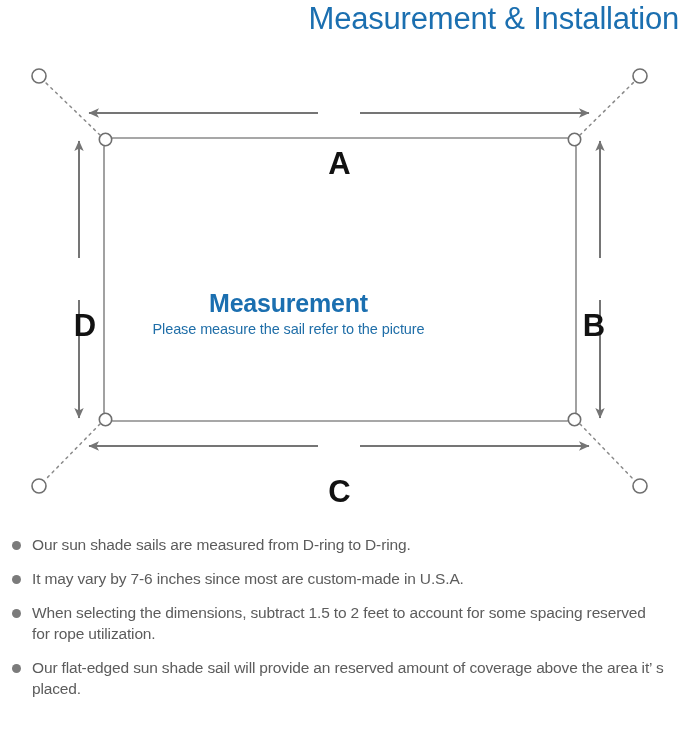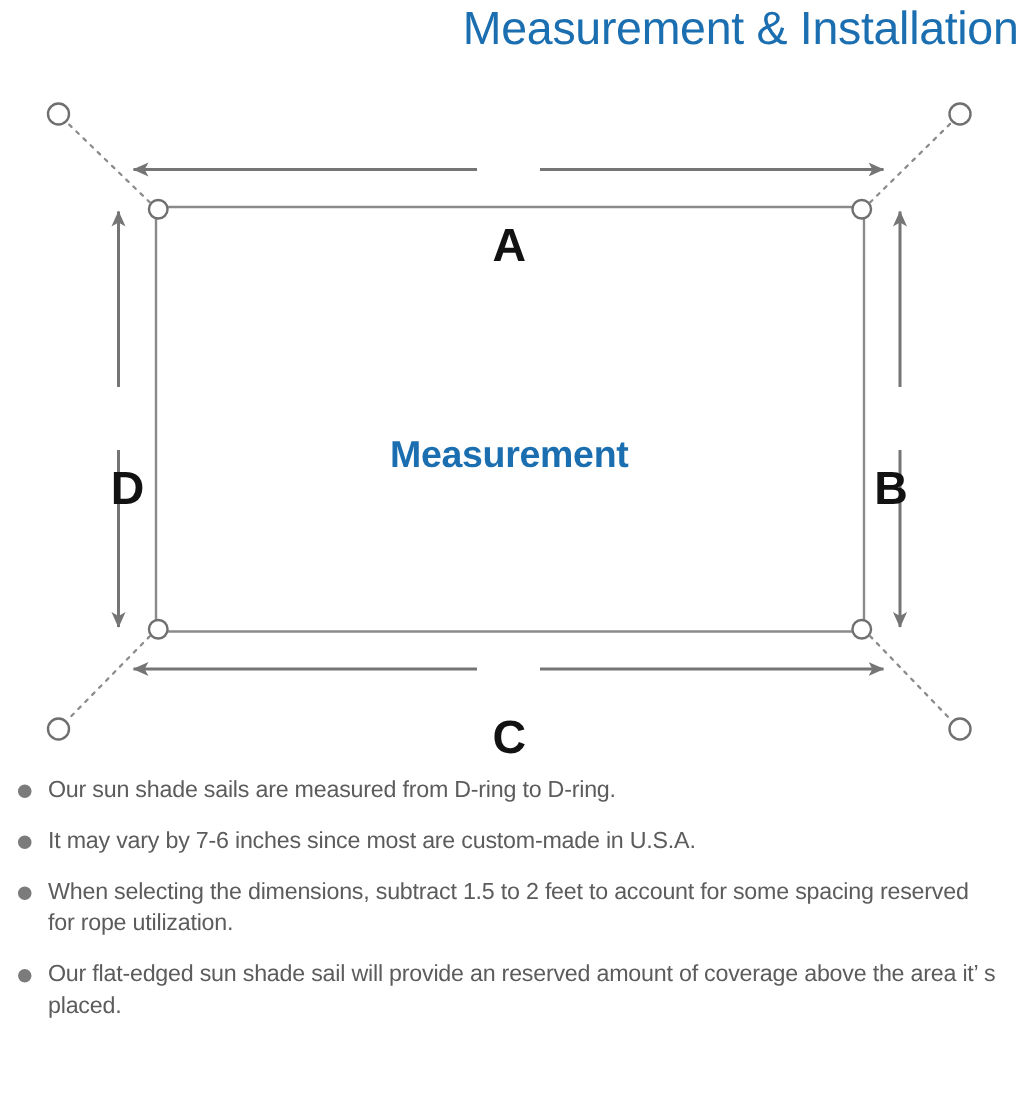--- a/index.html
+++ b/index.html
@@ -34,21 +34,21 @@
     left: 0;
     top: 52px;
     width: 679px;
     height: 465px;
   }
 
   #center-label {
     position: absolute;
     left: 0;
     top: 236px;
-    width: 679px;
+    width: 577px;
     text-align: center;
     pointer-events: none;
   }
   #center-label .ttl {
     font-family: "Liberation Sans", sans-serif;
     font-weight: bold;
     font-size: 25px;
     color: #1b6fb0;
     line-height: 30px;
     letter-spacing: -0.2px;
@@ -70,21 +70,21 @@
     line-height: 1;
   }
   #dim-a { left: 0; top: 96px; width: 679px; text-align: center; }
   #dim-c { left: 0; top: 424px; width: 679px; text-align: center; }
   #dim-d { left: 68px; top: 258px; width: 34px; text-align: center; }
   #dim-b { left: 577px; top: 258px; width: 34px; text-align: center; }
 
   #notes {
     position: absolute;
     left: 0;
-    top: 516px;
+    top: 534px;
     width: 679px;
   }
   .note-row {
     display: flex;
     align-items: flex-start;
     padding: 0 14px 0 12px;
     margin-bottom: 13px;
   }
   .note-bullet {
     flex: 0 0 auto;
@@ -147,20 +147,21 @@
     <line x1="79" y1="206" x2="79" y2="89" stroke="#757575" stroke-width="2" marker-end="url(#arrowEnd)"></line>
     <line x1="79" y1="248" x2="79" y2="366" stroke="#757575" stroke-width="2" marker-end="url(#arrowEnd)"></line>
 
     <line x1="600" y1="206" x2="600" y2="89" stroke="#757575" stroke-width="2" marker-end="url(#arrowEnd)"></line>
     <line x1="600" y1="248" x2="600" y2="366" stroke="#757575" stroke-width="2" marker-end="url(#arrowEnd)"></line>
   </svg>
 
   
   <div id="center-label">
     <div class="ttl">Measurement</div>
+    <div class="sub">Please measure the sail refer to the picture</div>
   </div>
 
   
   <div class="dim-letter" id="dim-a">A</div>
   <div class="dim-letter" id="dim-b">B</div>
   <div class="dim-letter" id="dim-c">C</div>
   <div class="dim-letter" id="dim-d">D</div>
 </div>
 
 <div id="notes">

